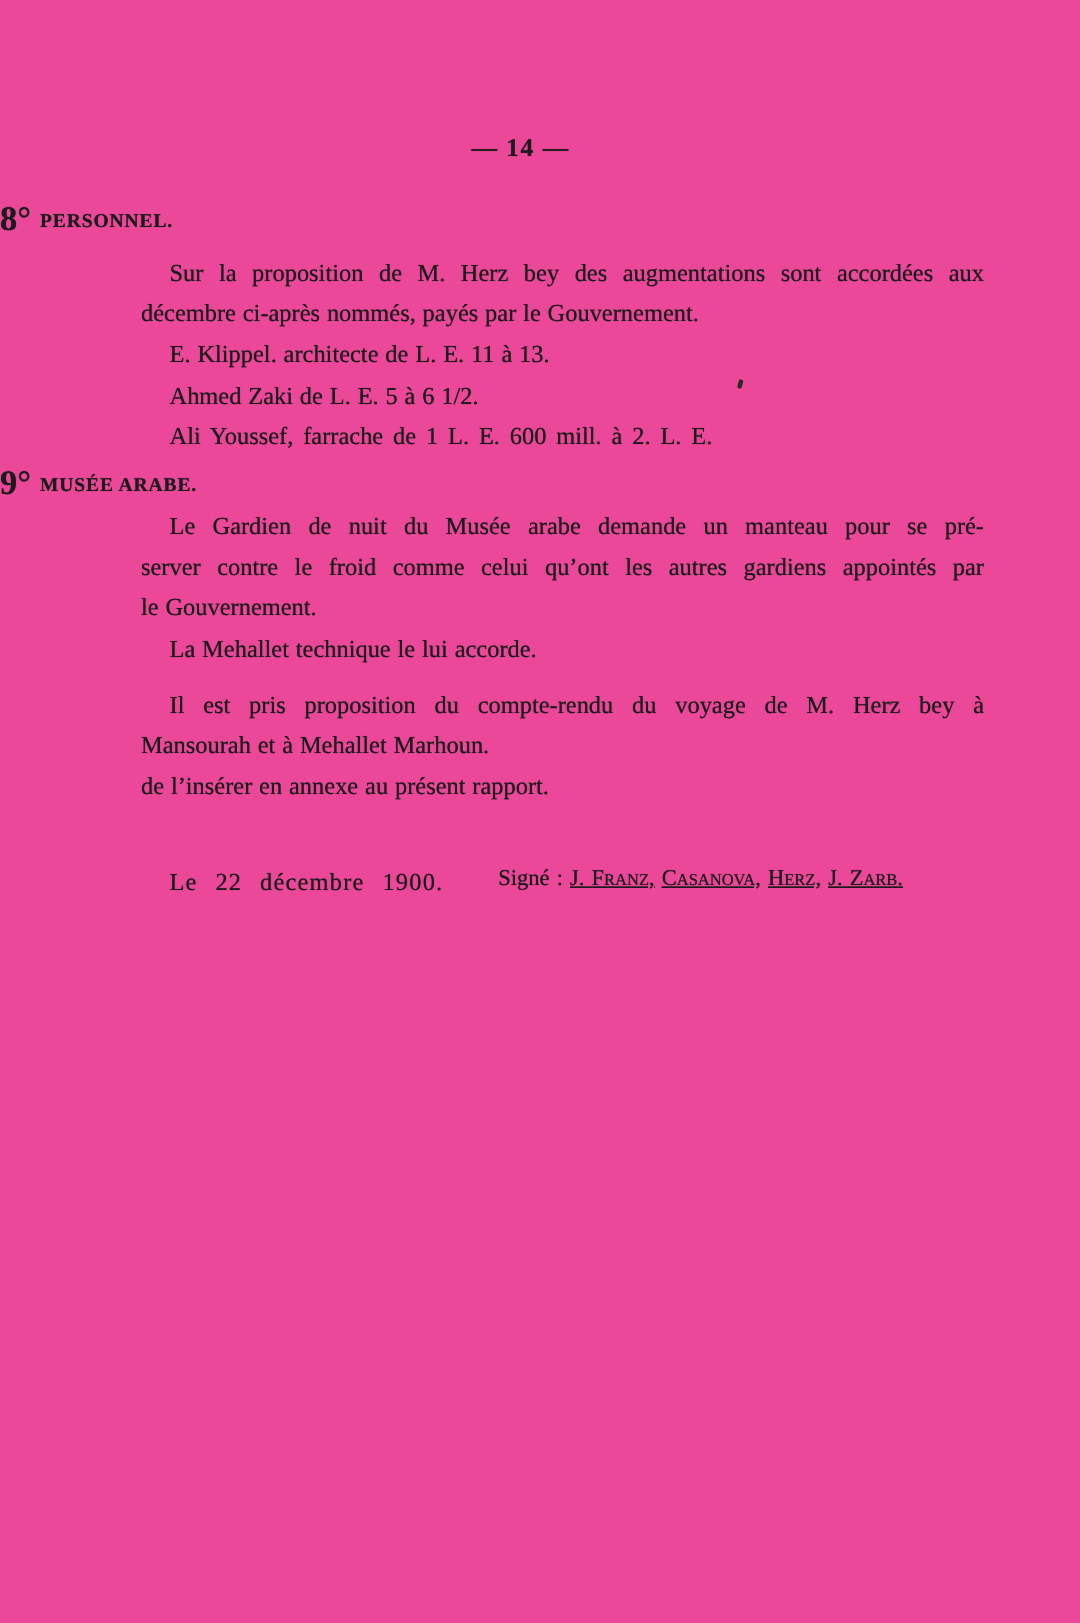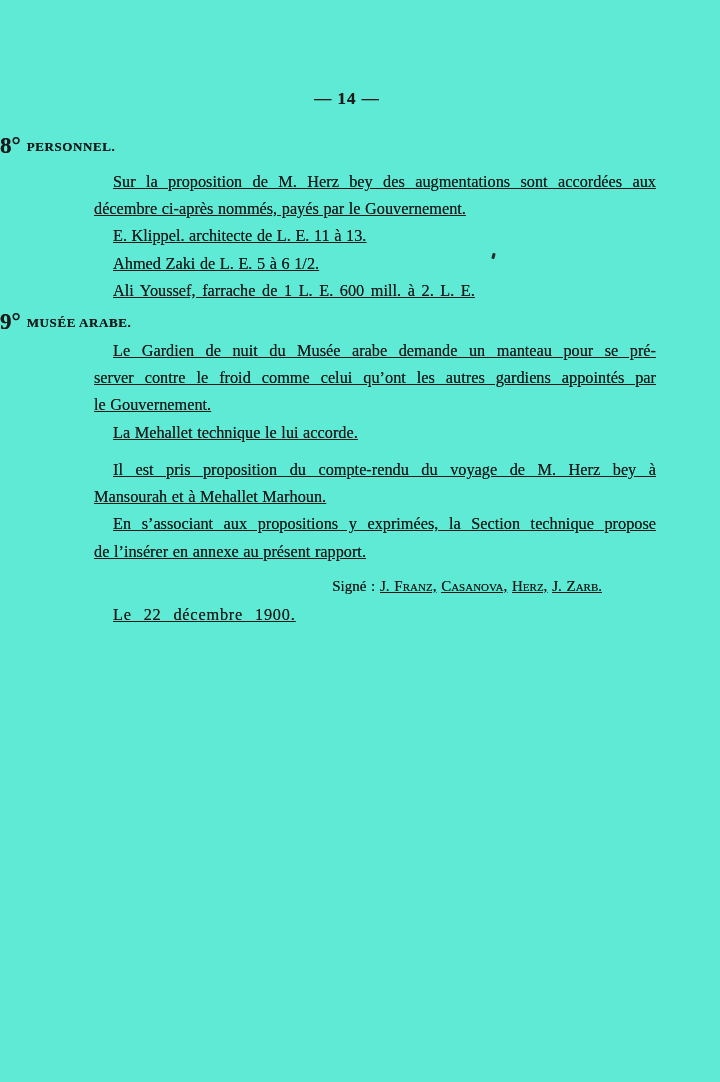--- a/index.html
+++ b/index.html
@@ -1,18 +1,18 @@
 <!DOCTYPE html>
 <html><head>
 <meta charset="utf-8">
 <style>
   html,body { margin:0; padding:0; background:#ffffff; }
   .page {
     position:relative; width:720px; height:1082px;
-    background:#5eead4; color:#1b1b1b;
+    background:#ec4899; color:#1b1b1b;
     font-family:"Liberation Serif","DejaVu Serif",serif;
     overflow:hidden;
     text-shadow:0 0 0.55px rgba(27,27,27,0.8); 
   }
   .abs { position:absolute; }
   
   .pagenum {
     top:89px; left:0; width:720px; text-align:center;
     transform:translateX(-13px);
     font-size:17px; font-weight:bold; letter-spacing:1px;
@@ -26,21 +26,21 @@
   }
   #h8 { top:134px; }
   #h9 { top:310px; }
   
   .block { left:94px; width:562px; }
   #body8   { top:168px; }
   #body9   { top:337px; }
   #closing { top:456px; }
   .line {
     line-height:27.2px; font-size:16.3px;
-    white-space:nowrap; word-spacing:0.5px;text-decoration:underline;
+    white-space:nowrap; word-spacing:0.5px;
   }
   .line.j { white-space:normal; text-align:justify; text-align-last:justify; }
   .ind { text-indent:19px; }
   .ws2 { word-spacing:2.5px; }
   .spread { letter-spacing:0.8px; word-spacing:7px;margin-top:36px; }
   
   .signature {
     top:577px; left:94px; width:562px; box-sizing:border-box; padding-right:54px;
     text-align:right; font-size:15px; line-height:1.3; word-spacing:1px;
   }
@@ -79,21 +79,20 @@
   <div class="abs block" id="body9">
     <div class="line j ind">Le Gardien de nuit du Musée arabe demande un manteau pour se pré-</div>
     <div class="line j">server contre le froid comme celui qu’ont les autres gardiens appointés par</div>
     <div class="line">le Gouvernement.</div>
     <div class="line ind">La Mehallet technique le lui accorde.</div>
   </div>
 
   <div class="abs block" id="closing">
     <div class="line j ind">Il est pris proposition du compte-rendu du voyage de M. Herz bey à</div>
     <div class="line">Mansourah et à Mehallet Marhoun.</div>
-    <div class="line j ind">En s’associant aux propositions y exprimées, la Section technique propose</div>
     <div class="line">de l’insérer en annexe au présent rapport.</div>
     <div class="line ind spread">Le 22 décembre 1900.</div>
   </div>
 
   <div class="abs signature">
     <span>Signé :</span>
     <span class="sc">J. Franz,</span>
     <span class="sc">Casanova,</span>
     <span class="sc">Herz,</span>
     <span class="sc">J. Zarb.</span>

